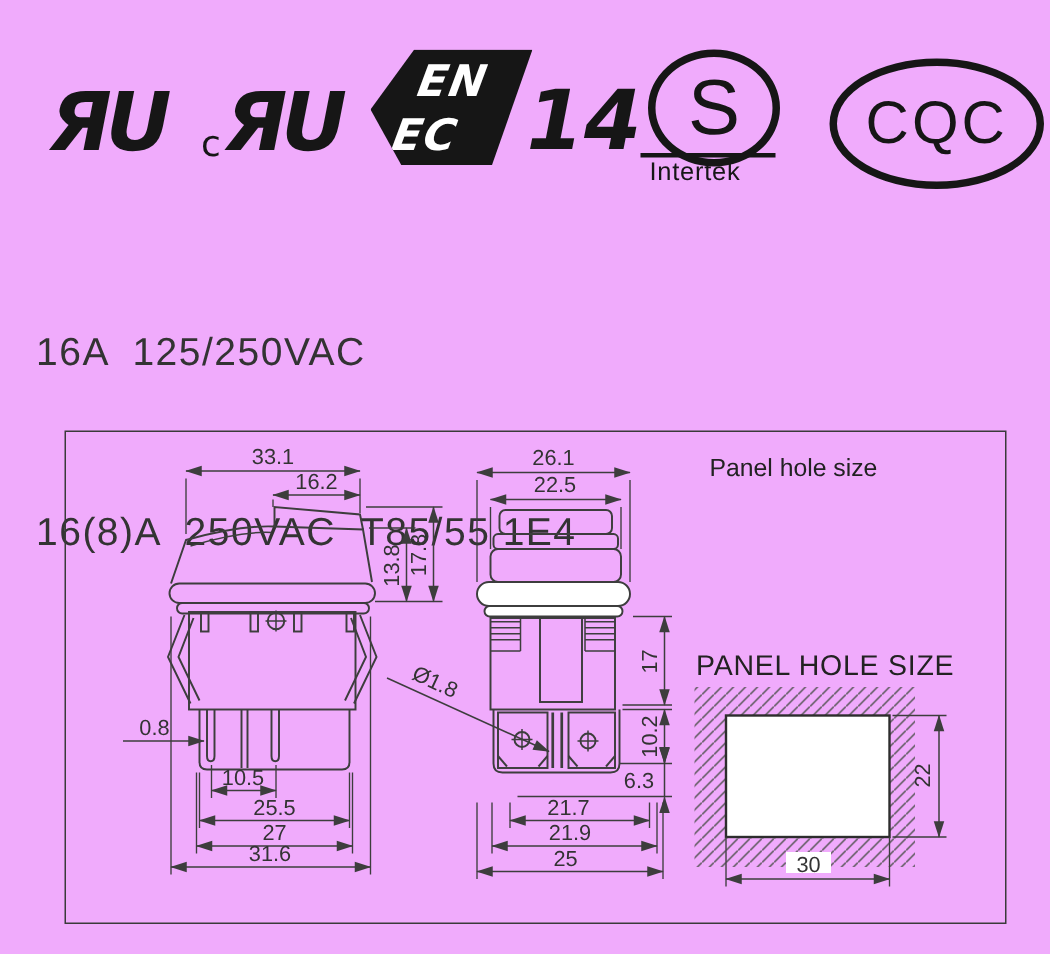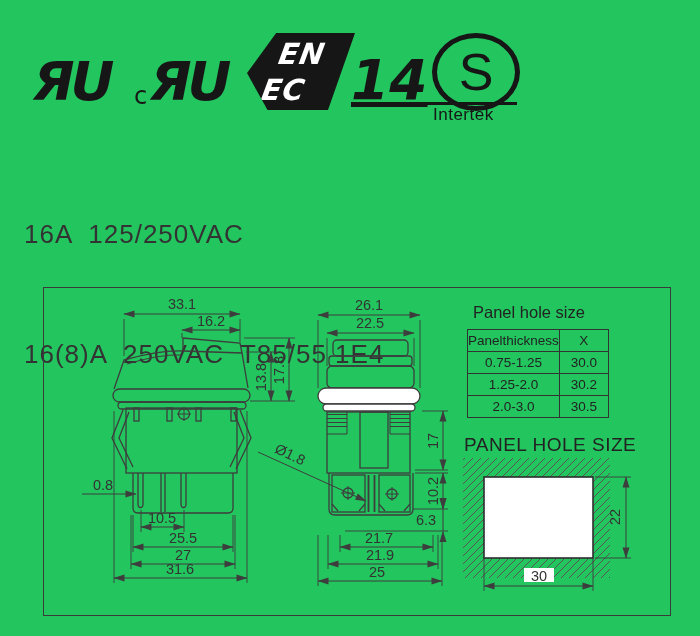--- a/index.html
+++ b/index.html
@@ -1,28 +1,28 @@
 <!DOCTYPE html>
 <html><head>
 <meta charset="utf-8">
 <style>
   html,body{margin:0;padding:0;background:#fff;}
-  #page{position:relative;width:700px;height:636px;background:#22c55e;overflow:hidden;
+  #page{position:relative;width:700px;height:636px;background:#f0abfc;overflow:hidden;
         font-family:"Liberation Sans",sans-serif;color:#222;}
   .abs{position:absolute;}
   
   .ulmark{font-weight:900;font-style:italic;font-size:54px;letter-spacing:-4px;color:#161616;
           font-family:"DejaVu Sans",sans-serif;}
   .cprefix{font-size:24px;color:#161616;font-family:"DejaVu Sans",sans-serif;}
   .enec-shape{width:108px;height:77px;background:#161616;
               clip-path:polygon(0 52%,27% 0,100% 0,75% 100%,19% 100%);}
   .enec-shape span{position:absolute;color:#fff;font-style:italic;font-weight:900;font-size:29px;
                    transform:skewX(-10deg);font-family:"DejaVu Sans",sans-serif;letter-spacing:1px;}
   .enec14{font-size:55px;font-weight:900;font-style:italic;color:#161616;
-          font-family:"DejaVu Sans",sans-serif;text-decoration:underline;}
+          font-family:"DejaVu Sans",sans-serif;}
   .s-circle{width:78px;height:68px;border:5px solid #161616;border-radius:50%;
             display:flex;align-items:center;justify-content:center;}
   .s-circle span{font-size:52px;font-weight:400;color:#161616;line-height:1;}
   .intertek-bar{width:90px;height:3px;background:#161616;}
   .intertek-label{font-size:17px;color:#161616;letter-spacing:.5px;}
   .cqc-oval{width:133px;height:77px;border:5px solid #161616;border-radius:50%;
             display:flex;align-items:center;justify-content:center;}
   .cqc-oval span{font-size:40px;font-weight:500;color:#161616;letter-spacing:2px;}
   
   .ratings{left:24px;top:134px;font-size:26px;line-height:40px;color:#333;
@@ -69,20 +69,25 @@
   </div>
 
   <div class="abs" style="left:432px;top:33px;">
     <div class="s-circle">
       <span>S</span>
     </div>
   </div>
   <div class="abs intertek-bar" style="left:427px;top:102px;"></div>
   <div class="abs intertek-label" style="left:433px;top:105px;">Intertek</div>
 
+  <div class="abs" style="left:553px;top:39px;">
+    <div class="cqc-oval">
+      <span>CQC</span>
+    </div>
+  </div>
 
   <div class="abs ratings">
     <div>16A  125/250VAC</div>
     <div>16(8)A  250VAC  T85/55 1E4</div>
   </div>
 
   <div class="abs draw-box"></div>
 
   <svg class="abs" style="left:50px;top:293px;" width="250" height="300" viewBox="0 0 250 300">
     <defs>
@@ -260,42 +265,20 @@
       <text class="dim" x="130" y="267">21.9</text>
 
       <line class="extline" x1="68" y1="242" x2="68" y2="293"></line>
       <line class="extline" x1="192" y1="242" x2="192" y2="293"></line>
       <line class="dimline" x1="68" y1="288" x2="192" y2="288" marker-start="url(#ar2)" marker-end="url(#ar2)"></line>
       <text class="dim" x="127" y="284">25</text>
     </g>
   </svg>
 
   <div class="abs ph-title">Panel hole size</div>
-  <table class="ph">
-    <thead>
-      <tr>
-        <th class="c1">Panelthickness</th>
-        <th class="c2">X</th>
-      </tr>
-    </thead>
-    <tbody>
-      <tr>
-        <td>0.75-1.25</td>
-        <td>30.0</td>
-      </tr>
-      <tr>
-        <td>1.25-2.0</td>
-        <td>30.2</td>
-      </tr>
-      <tr>
-        <td>2.0-3.0</td>
-        <td>30.5</td>
-      </tr>
-    </tbody>
-  </table>
 
   <div class="abs phs-title">PANEL HOLE SIZE</div>
   <svg class="abs" style="left:460px;top:455px;" width="220" height="145" viewBox="0 0 220 145">
     <defs>
       <marker id="ar3" markerUnits="userSpaceOnUse" markerWidth="12" markerHeight="8" refX="11" refY="4" orient="auto-start-reverse">
         <path d="M0.5,0.5 L11.5,4 L0.5,7.5 Z" fill="#3d3d3d"></path>
       </marker>
       <pattern id="hatch" width="8" height="8" patternUnits="userSpaceOnUse">
         <path d="M-2,10 L10,-2" stroke="#555" stroke-width="1" fill="none"></path>
       </pattern>

